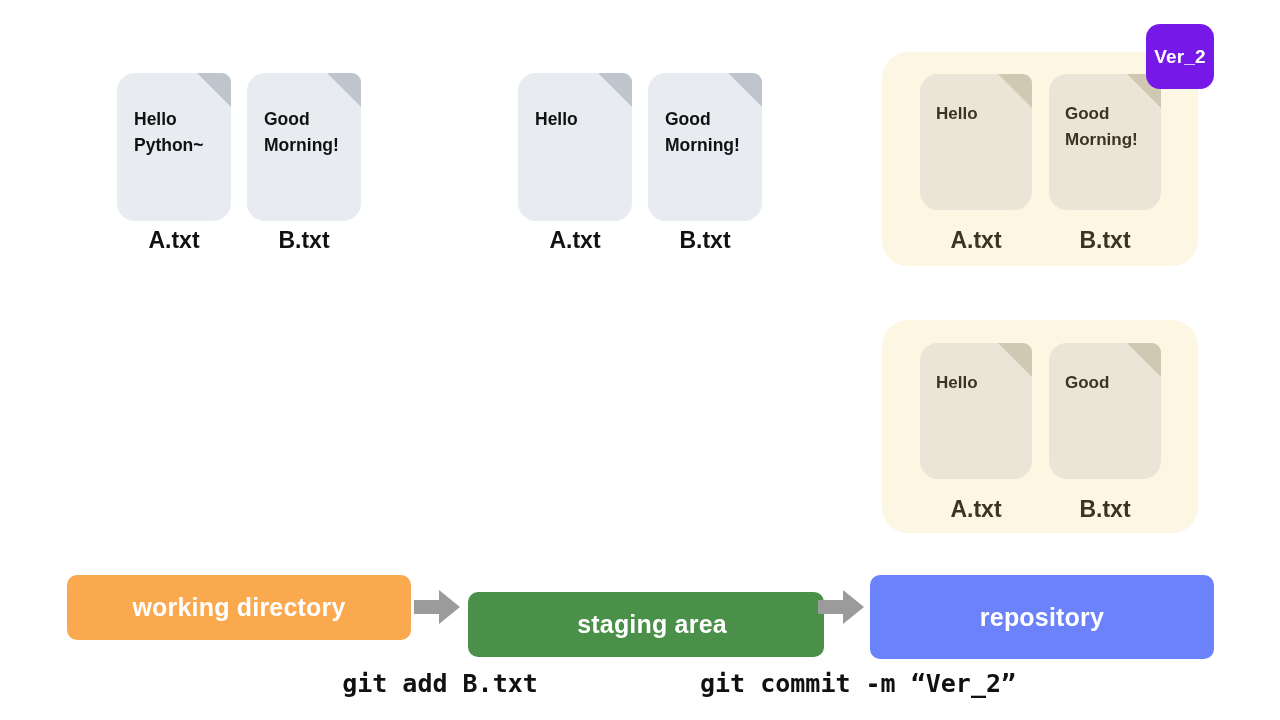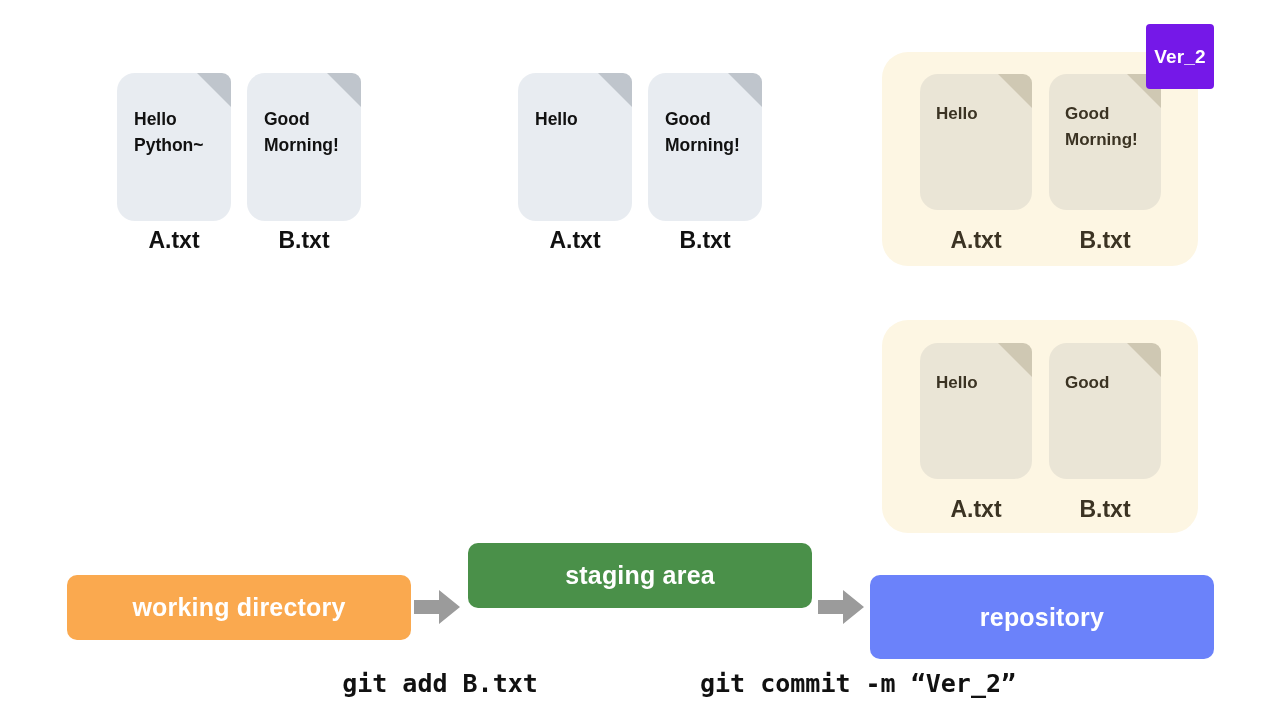--- a/index.html
+++ b/index.html
@@ -108,21 +108,21 @@
   }
 
   
   .repo-panel {
     position: absolute;
     background: #fdf6e3;
     border-radius: 26px;
   }
   .ver-badge {
     position: absolute;
-    border-radius: 4px;
+    border-radius: 14px;
     color: #ffffff;
     font-size: 19px;
     font-weight: 700;
     display: flex;
     align-items: center;
     justify-content: center;
     letter-spacing: 0.2px;
   }
 
   
@@ -220,21 +220,21 @@
 
 
   <div class="stage-box" style="left:67px; top:575px; width:344px; height:65px; background:#faa94f;">working directory</div>
 
   <div class="arrow" style="left:414px; top:587px;">
     <svg width="48" height="40" viewBox="0 0 48 40" aria-hidden="true">
       <polygon points="0,13 25,13 25,3 46,20 25,37 25,27 0,27" fill="#9b9b9b"></polygon>
     </svg>
   </div>
 
-  <div class="stage-box" style="left:468px; top:543px; width:344px; height:65px; background:#4a9049;">staging area</div>
+  <div class="stage-box" style="left:468px; top:592px; width:344px; height:65px; background:#4a9049;padding-left:12px;">staging area</div>
 
   <div class="arrow" style="left:818px; top:587px;">
     <svg width="48" height="40" viewBox="0 0 48 40" aria-hidden="true">
       <polygon points="0,13 25,13 25,3 46,20 25,37 25,27 0,27" fill="#9b9b9b"></polygon>
     </svg>
   </div>
 
   <div class="stage-box" style="left:870px; top:575px; width:344px; height:84px; background:#6b82fa;">repository</div>
 
   <div class="cmd" style="left:300px; top:669px; width:280px;">git add B.txt</div>

